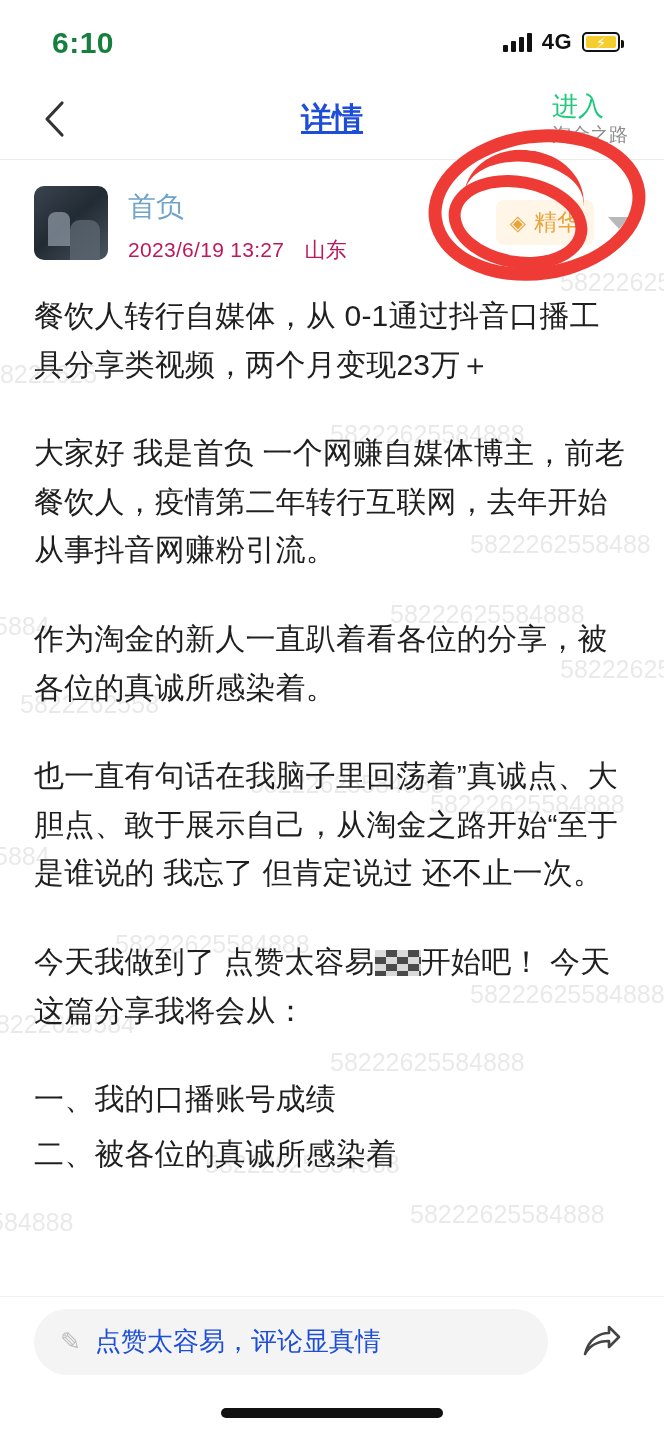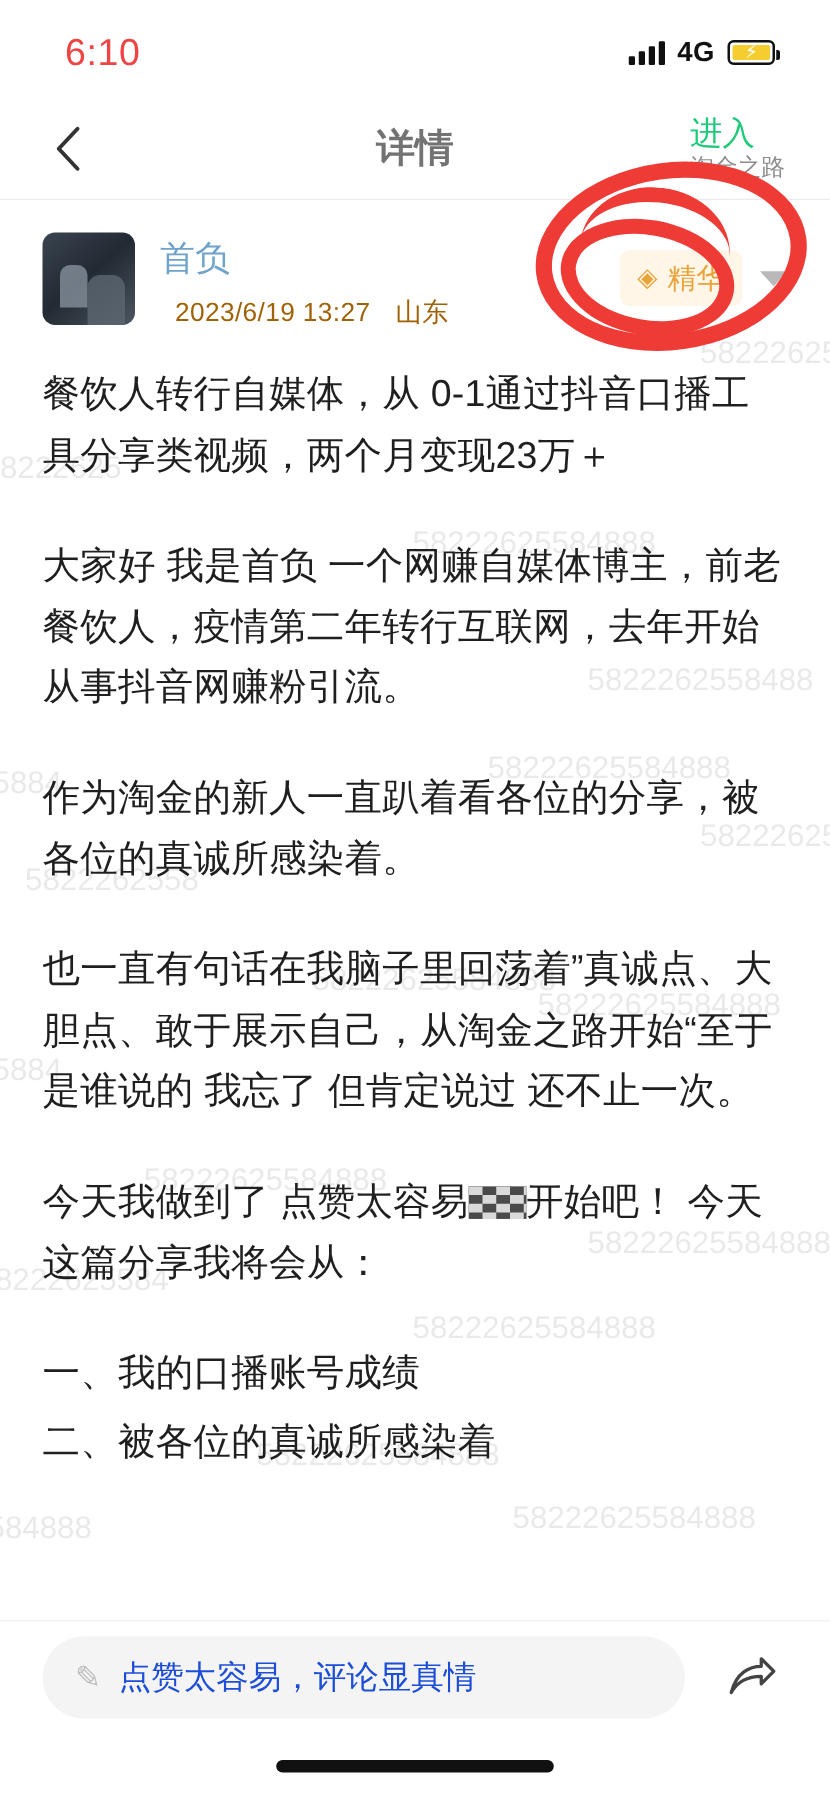--- a/index.html
+++ b/index.html
@@ -22,22 +22,22 @@
   .status-bar {
     position: relative;
     height: 78px;
     display: flex;
     align-items: center;
     justify-content: space-between;
     padding: 0 44px 0 52px;
   }
   .status-time {
     font-size: 30px;
-    font-weight: 400;
-    color: #ef4444;
+    font-weight: 700;
+    color: #15803d;
     letter-spacing: 0.5px;
     margin-top: 8px;
   }
   .status-right {
     display: flex;
     align-items: center;
     gap: 10px;
     margin-top: 6px;
   }
   .signal-bars {
@@ -115,22 +115,23 @@
     align-items: center;
     justify-content: center;
     color: #333;
   }
   .nav-title {
     position: absolute;
     left: 0; right: 0;
     text-align: center;
     font-size: 31px;
     font-weight: 600;
-    color: #737373;
+    color: #1d4ed8;
     pointer-events: none;
+    text-decoration: underline;
   }
   .nav-right {
     margin-left: auto;
     text-align: left;
     line-height: 1.15;
     padding-right: 8px;
   }
   .nav-enter {
     font-size: 26px;
     color: #1ec97a;
@@ -183,23 +184,22 @@
     padding-top: 2px;
   }
   .author-name {
     font-size: 28px;
     color: #6fa3c9;
     font-weight: 500;
   }
   .author-sub {
     margin-top: 10px;
     font-size: 21px;
-    color: #a16207;
+    color: #be185d;
     letter-spacing: .3px;
-    margin-left: 12px;
   }
   .author-sub .region { margin-left: 14px; }
 
   .badge-wrap {
     margin-left: auto;
     display: flex;
     align-items: center;
     gap: 14px;
     padding-top: 14px;
   }

